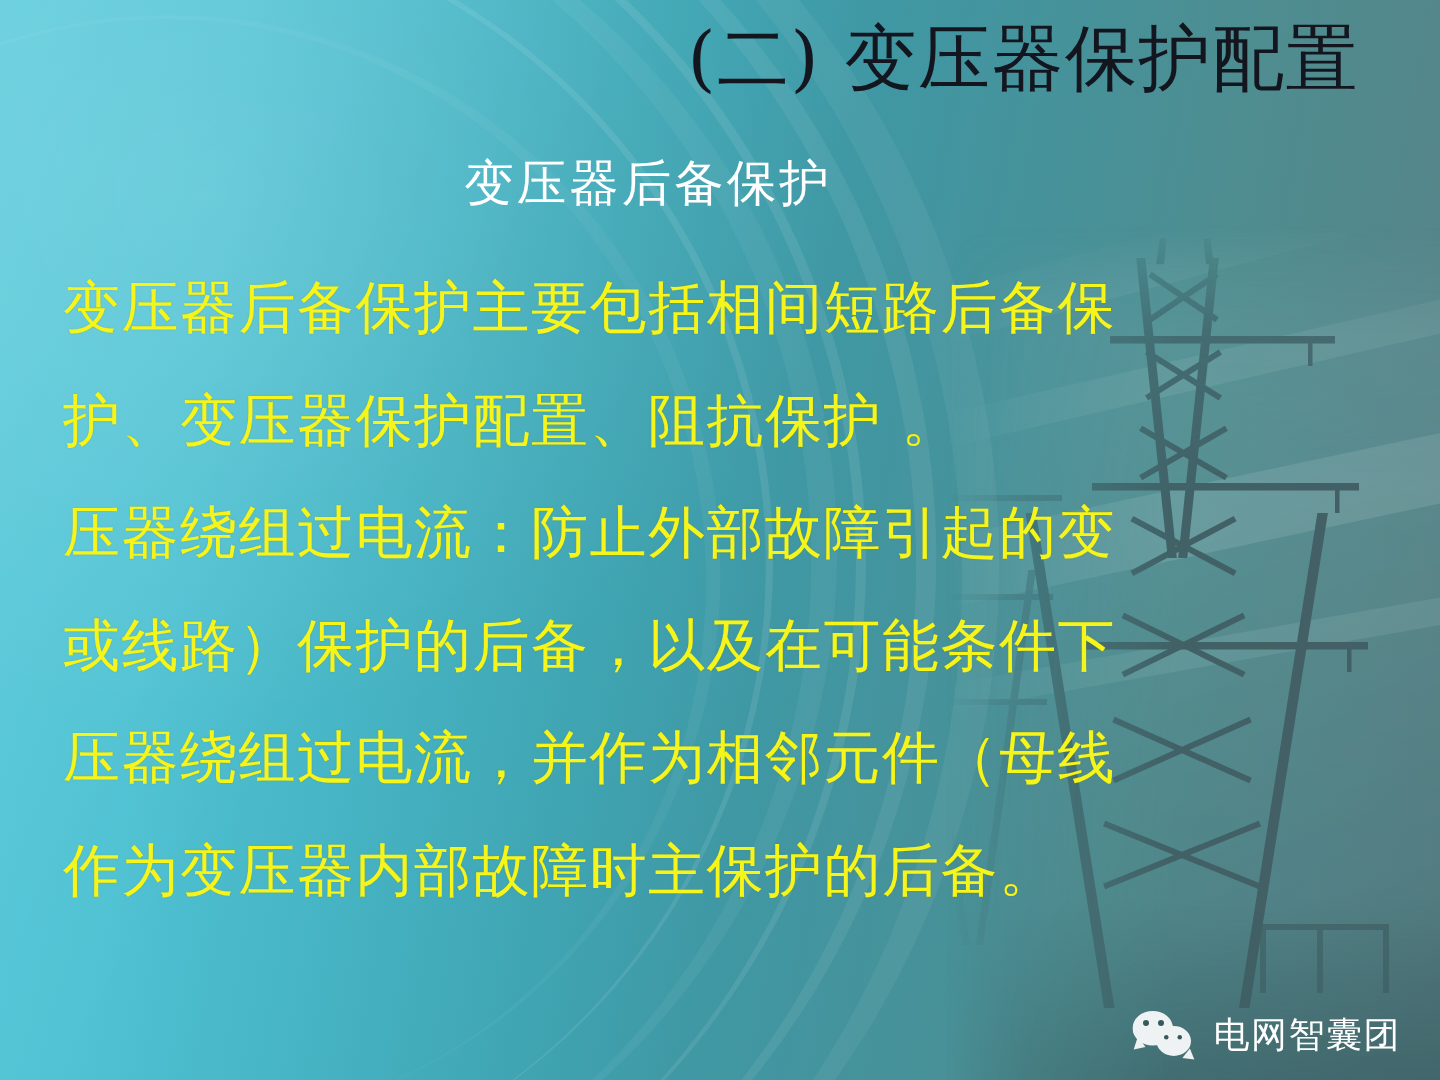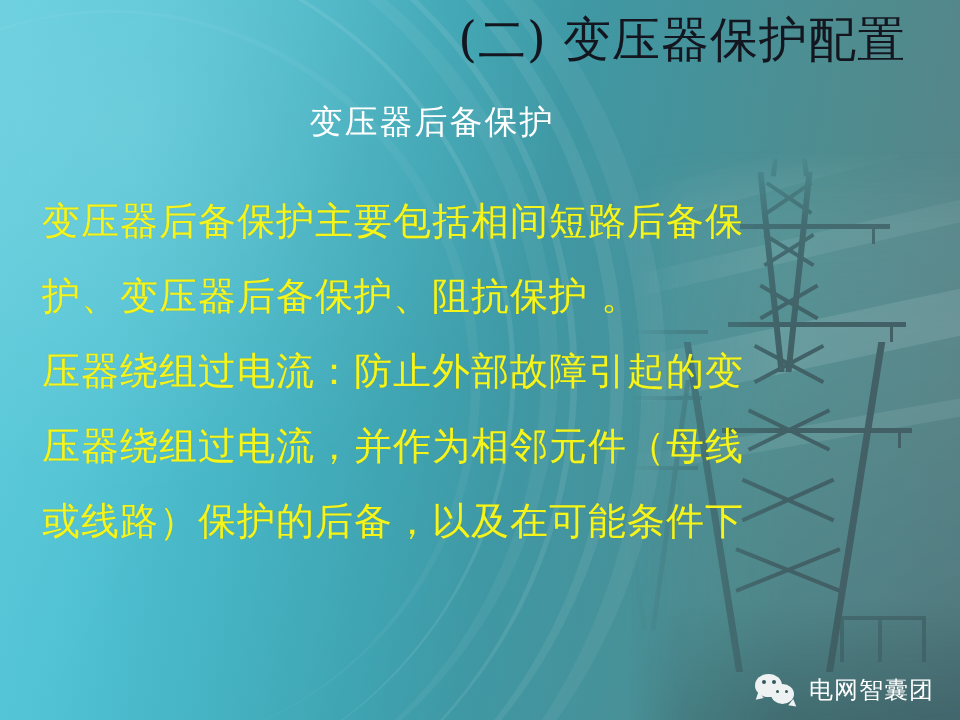--- a/index.html
+++ b/index.html
@@ -161,21 +161,21 @@
     text-align: center;
     padding-right: 96px;
     font-size: 33px;
     color: #ffffff;
     letter-spacing: 2px;
     font-family: "DejaVu Serif", serif;
   }
   .body {
     position: absolute;
     left: 42px;
-    top: 184px;
+    top: 168px;
     width: 880px;
   }
   .body .ln {
     display: block;
     font-size: 38px;
     line-height: 75px;
     color: #f5f41b;
     letter-spacing: 1px;
     white-space: nowrap;
     font-family: "DejaVu Serif", serif;
@@ -297,24 +297,25 @@
     <div class="fence"></div>
     <div class="ground"></div>
   </div>
 
   <div class="title">(二) 变压器保护配置</div>
 
   <div class="subtitle">变压器后备保护</div>
 
   <div class="body">
     <span class="ln">变压器后备保护主要包括相间短路后备保</span>
-    <span class="ln">护、变压器后备保护、阻抗保护 。</span>
+    <span class="ln">护、变压器保护配置、阻抗保护 。</span>
     <span class="ln">压器绕组过电流：防止外部故障引起的变</span>
+    <span class="ln">或线路）保护的后备，以及在可能条件下</span>
     <span class="ln">压器绕组过电流，并作为相邻元件（母线</span>
-    <span class="ln">或线路）保护的后备，以及在可能条件下</span>
+    <span class="ln">作为变压器内部故障时主保护的后备。</span>
   </div>
 
   <div class="watermark">
     <div class="wechat-icon">
       <div class="tail-a"></div>
       <div class="tail-b"></div>
       <div class="bub big"></div>
       <div class="bub small"></div>
       <div class="dot d1"></div>
       <div class="dot d2"></div>

